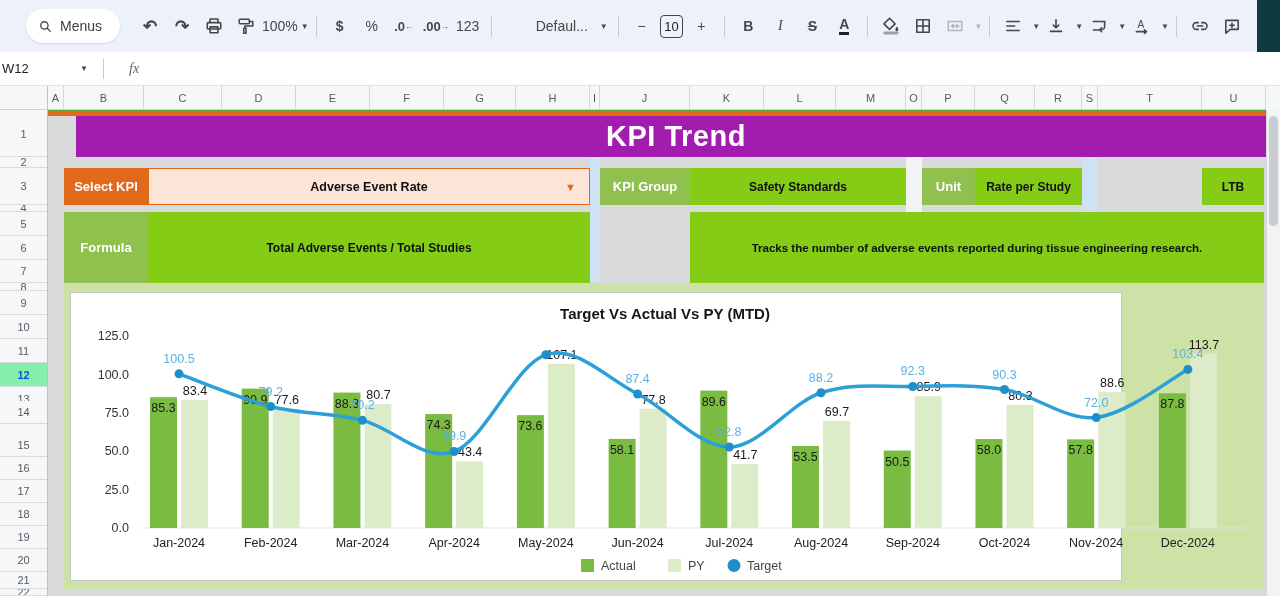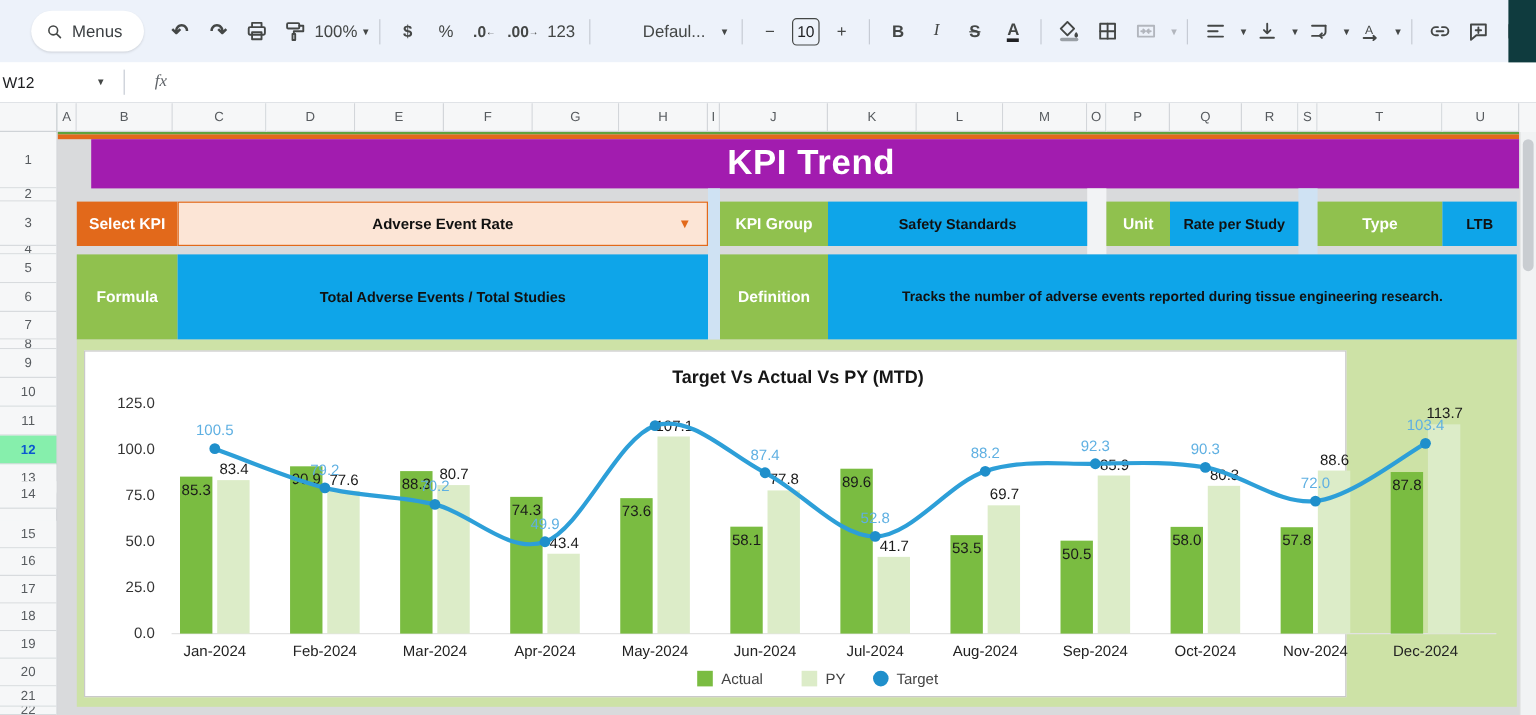--- a/index.html
+++ b/index.html
@@ -49,21 +49,21 @@
   .sheet { position:absolute; left:0; top:110px; width:1280px; height:486px; }
   .row-headers { position:absolute; left:0; top:0; width:48px; height:486px; background:#f6f7f8; border-right:1px solid #bdc1c6; }
   .row-cell { position:absolute; left:0; width:47px; border-bottom:1px solid #d8dbde; display:flex; align-items:center;
     justify-content:center; font-size:11px; color:#575b5f; overflow:hidden; background:#f6f7f8; }
   .row-cell.sel { background:#86efac; color:#0b57d0; font-weight:bold; }
   .content { position:absolute; left:48px; top:0; width:1232px; height:486px; background:#d9dadc; overflow:hidden; }
   .abs { position:absolute; }
   .banner { background:#a21caf; display:flex; align-items:center; justify-content:center;margin-left:12px; }
   .banner span { color:#fff; font-weight:bold; font-size:29px; letter-spacing:.5px; }
   .glabel { background:#90c14e; color:#fff; font-weight:bold; font-size:13px; display:flex; align-items:center; justify-content:center; }
-  .wval { background:#0ea5e9; color:#111; font-weight:bold; font-size:12px; display:flex; align-items:center; justify-content:center; text-align:center; }
+  .wval { background:#84cc16; color:#111; font-weight:bold; font-size:12px; display:flex; align-items:center; justify-content:center; text-align:center; }
   .olabel { background:#e2691b; color:#fff; font-weight:bold; font-size:13px; display:flex; align-items:center; justify-content:center; }
   .kpi-dd { background:#fce5d6; border:1.5px solid #e2691b; display:flex; align-items:center; justify-content:center;
     color:#111; font-weight:bold; font-size:12.5px; }
   .kpi-dd .dd-caret { position:absolute; right:13px; color:#e2691b; font-size:11px; }
   .chart-region { background:#cde2a6; }
   .chart-box { background:#fff; border:1px solid #c9c9c9; }
   .scrollbar { background:#f1f3f4; border-left:1px solid #d8d8d8; }
   .scroll-thumb { position:absolute; left:2px; top:6px; width:9px; height:110px; background:#c9cdd1; border-radius:5px; }
 </style>
 </head>
@@ -276,26 +276,24 @@
 
       <div class="abs olabel" style="left:16px;top:58px;width:84px;height:37px;">Select KPI</div>
       <div class="abs kpi-dd" style="left:100px;top:58px;width:442px;height:37px;">
         <span>Adverse Event Rate</span>
         <span class="dd-caret">▼</span>
       </div>
       <div class="abs glabel" style="left:552px;top:58px;width:90px;height:37px;">KPI Group</div>
       <div class="abs wval" style="left:642px;top:58px;width:216px;height:37px;">Safety Standards</div>
       <div class="abs glabel" style="left:874px;top:58px;width:53px;height:37px;">Unit</div>
       <div class="abs wval" style="left:927px;top:58px;width:107px;height:37px;">Rate per Study</div>
-      <div class="abs glabel" style="left:1050px;top:58px;width:104px;height:37px;">Type</div>
       <div class="abs wval" style="left:1154px;top:58px;width:62px;height:37px;">LTB</div>
 
       <div class="abs glabel" style="left:16px;top:102px;width:84px;height:71px;">Formula</div>
       <div class="abs wval" style="left:100px;top:102px;width:442px;height:71px;">Total Adverse Events / Total Studies</div>
-      <div class="abs glabel" style="left:552px;top:102px;width:90px;height:71px;">Definition</div>
       <div class="abs wval" style="left:642px;top:102px;width:574px;height:71px;font-size:11.5px;padding:0 30px;">Tracks the number of adverse events reported during tissue engineering research.</div>
 
       <div class="abs chart-region" style="left:16px;top:173px;width:1200px;height:306px;"></div>
       <div class="abs chart-box" style="left:22px;top:182px;width:1052px;height:289px;" id="chartHost"><svg width="1186" height="287" viewBox="0 0 1186 287" font-family="Liberation Sans, sans-serif">
             <g>
               <text x="594" y="26" text-anchor="middle" font-size="15" font-weight="bold" fill="#161616">Target Vs Actual Vs PY (MTD)</text>
             </g>
             <g>
               <text x="58" y="239" text-anchor="end" font-size="12.5" fill="#333">0.0</text>
               <text x="58" y="200.66" text-anchor="end" font-size="12.5" fill="#333">25.0</text>

